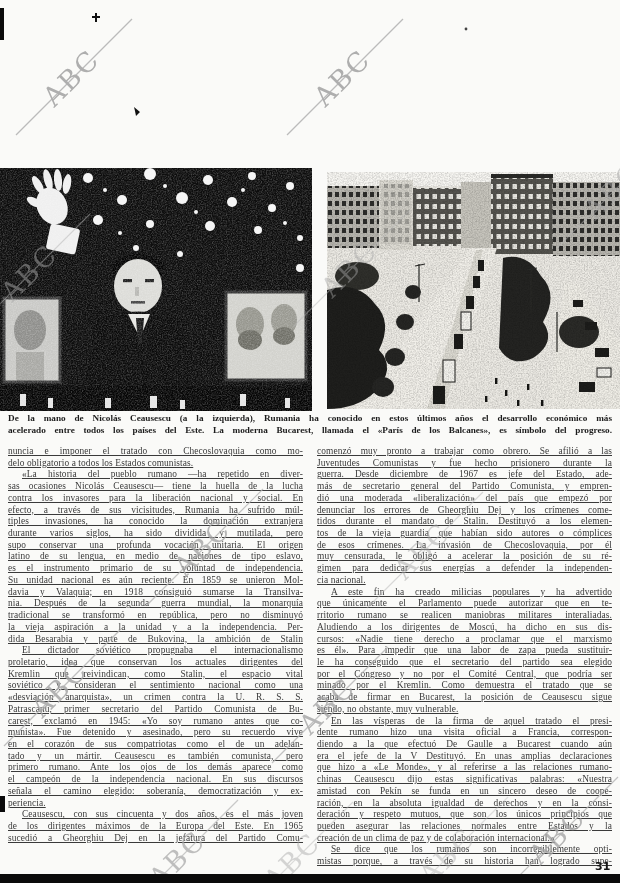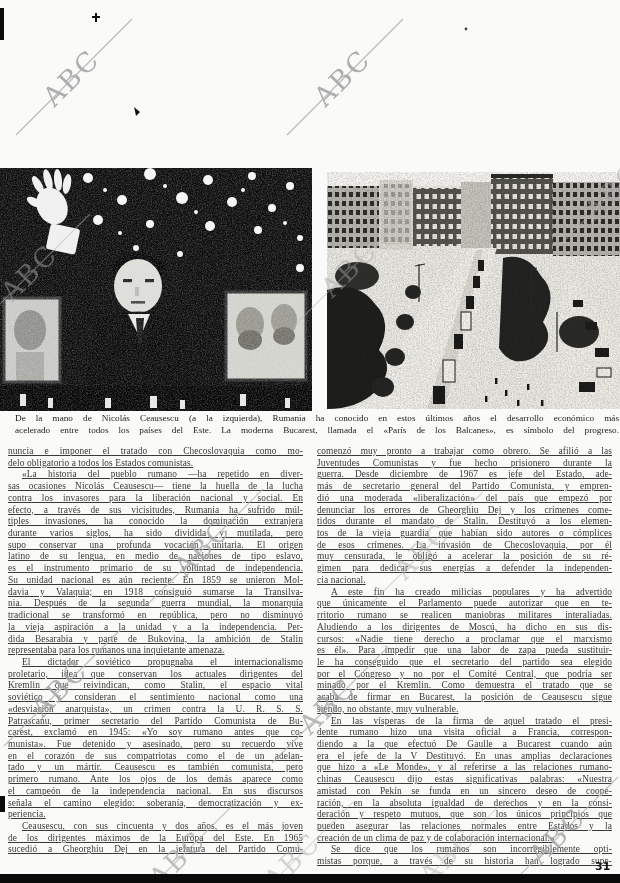--- a/index.html
+++ b/index.html
@@ -22,22 +22,22 @@
   .wm{position:absolute; width:120px; height:120px; z-index:5; pointer-events:none;}
   .wm svg{display:block;}
   .wm text{font-family:"DejaVu Serif", serif; font-size:27px; letter-spacing:2px; fill:var(--watermark);}
   .wm line{stroke:var(--wm-line); stroke-width:1.2;}
   
   .photo{position:absolute; z-index:1; line-height:0;}
   .photo-left{left:0; top:168px;}
   .photo-right{left:327px; top:172px;}
   
   .caption{
-    position:absolute; left:15px; top:413px; width:604px; z-index:2;
-    font-weight:normal; font-size:9.2px; line-height:11.5px; color:var(--caption-ink);
+    position:absolute; left:8px; top:413px; width:604px; z-index:2;
+    font-weight:bold; font-size:9.2px; line-height:11.5px; color:var(--caption-ink);
     filter:blur(0.3px);
   }
   .cap-line{text-align:justify; text-align-last:justify;}
   
   .column{
     position:absolute; top:446px; width:295px; z-index:2;
     font-size:9.4px; line-height:11.72px; color:var(--ink);
     letter-spacing:0.1px; filter:blur(0.33px);text-decoration:underline;
   }
   .col-left{left:8px;} .col-right{left:317px;}
@@ -250,21 +250,20 @@
       <div class="tl">durante varios siglos, ha sido dividida y mutilada, pero</div>
       <div class="tl">supo conservar una profunda vocación unitaria. El origen</div>
       <div class="tl">latino de su lengua, en medio de naciones de tipo eslavo,</div>
       <div class="tl">es el instrumento primario de su voluntad de independencia.</div>
       <div class="tl">Su unidad nacional es aún reciente. En 1859 se unieron Mol-</div>
       <div class="tl">davia y Valaquia; en 1918 consiguió sumarse la Transilva-</div>
       <div class="tl">nia. Después de la segunda guerra mundial, la monarquía</div>
       <div class="tl">tradicional se transformó en república, pero no disminuyó</div>
       <div class="tl">la vieja aspiración a la unidad y a la independencia. Per-</div>
       <div class="tl">dida Besarabia y parte de Bukovina, la ambición de Stalin</div>
-      <div class="tl end">representaba para los rumanos una inquietante amenaza.</div>
       <div class="tl ind">El dictador soviético propugnaba el internacionalismo</div>
       <div class="tl">proletario, idea que conservan los actuales dirigentes del</div>
       <div class="tl">Kremlin que reivindican, como Stalin, el espacio vital</div>
       <div class="tl">soviético y consideran el sentimiento nacional como una</div>
       <div class="tl">«desviación anarquista», un crimen contra la U. R. S. S.</div>
       <div class="tl">Patrascanu, primer secretario del Partido Comunista de Bu-</div>
       <div class="tl">carest, exclamó en 1945: «Yo soy rumano antes que co-</div>
       <div class="tl">munista». Fue detenido y asesinado, pero su recuerdo vive</div>
       <div class="tl">en el corazón de sus compatriotas como el de un adelan-</div>
       <div class="tl">tado y un mártir. Ceausescu es también comunista, pero</div>

